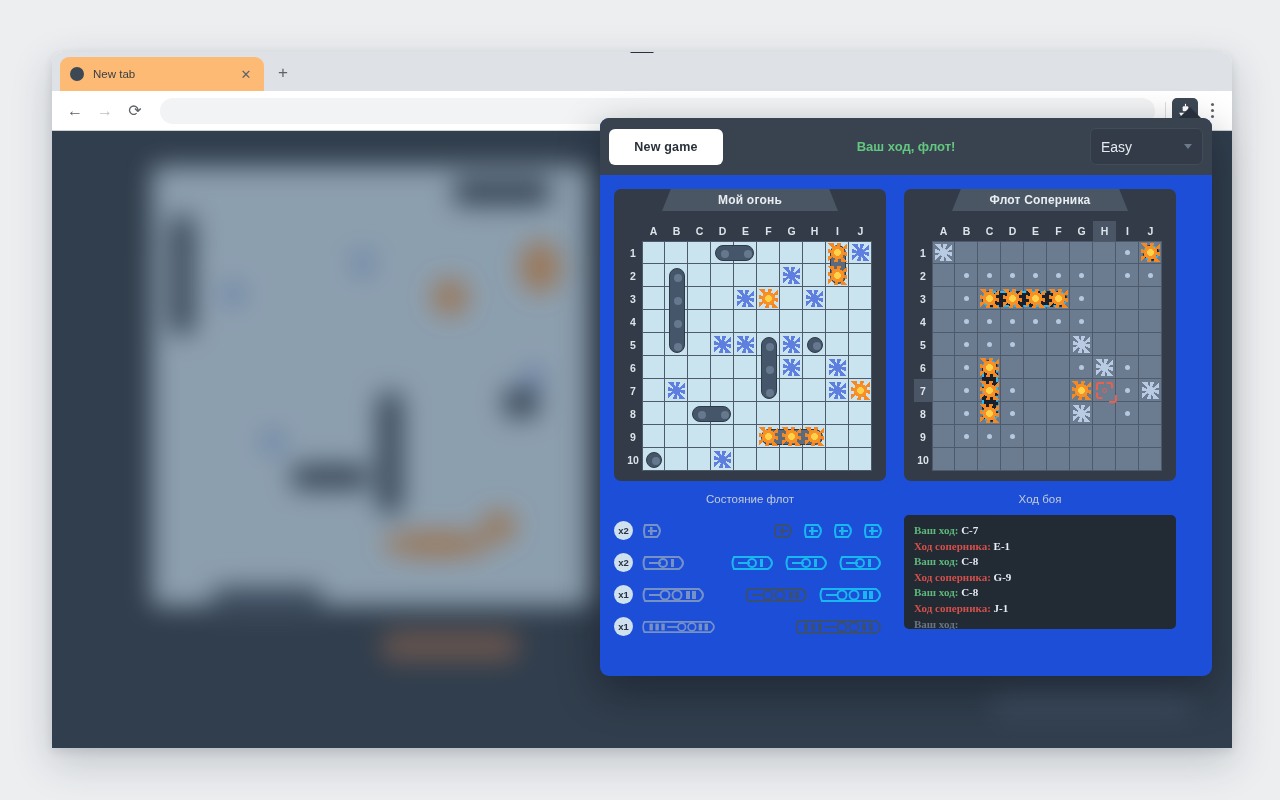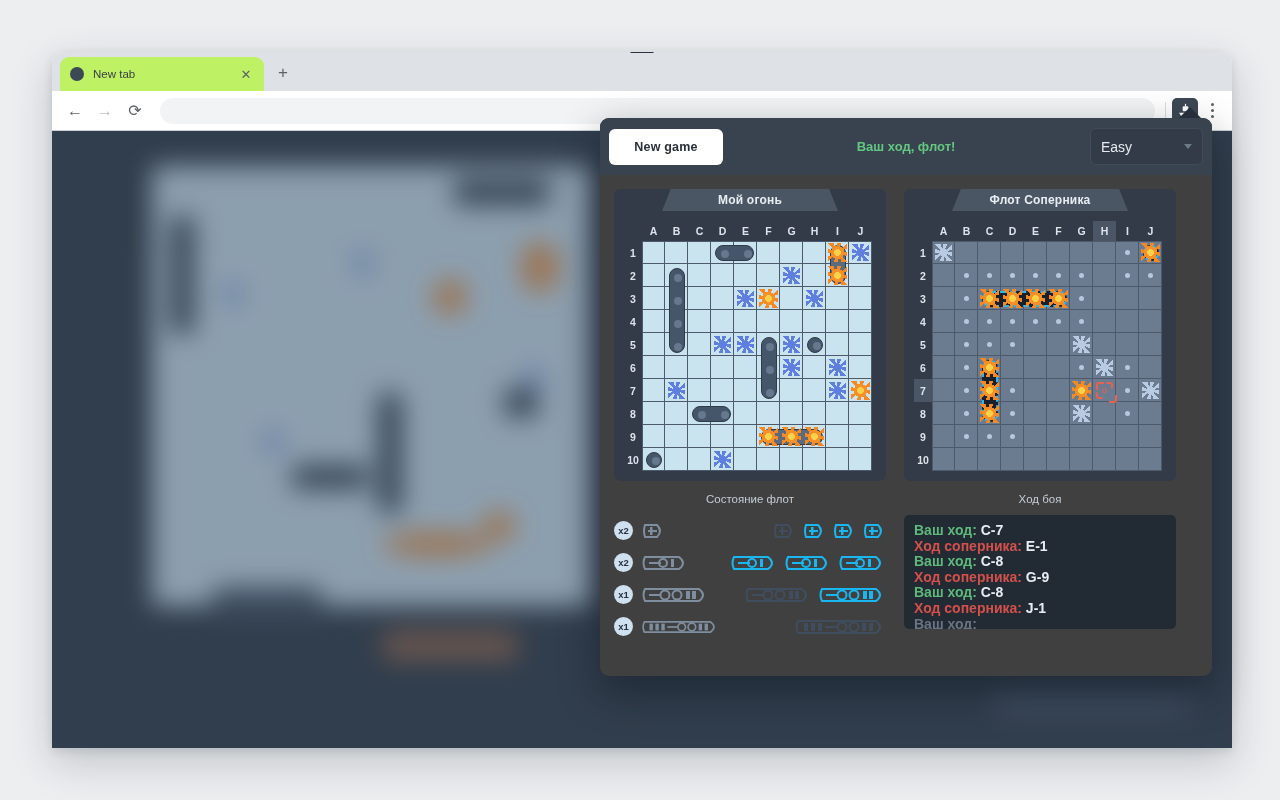--- a/index.html
+++ b/index.html
@@ -19,21 +19,21 @@
     border-radius: 11px 11px 0 0;
     box-shadow: 0 14px 40px rgba(40,50,65,.22), 0 3px 10px rgba(40,50,65,.12);
     overflow: hidden;
   }
   .tabstrip {
     position: relative; height: 39px; background: #dee1e6;
   }
   .tab {
     position: absolute; left: 8px; top: 5px;
     width: 204px; height: 34px;
-    background: #bef264; border-radius: 9px 9px 0 0;
+    background: #fdba74; border-radius: 9px 9px 0 0;
     display: flex; align-items: center; padding: 0 10px;
   }
   .tab-favicon {
     width: 14px; height: 14px; border-radius: 50%;
     background: #3c4854; flex: none; margin-right: 9px;
   }
   .tab-title {
     font-size: 11.5px; color: #3c4043; flex: 1;
     white-space: nowrap; overflow: hidden; text-overflow: ellipsis;
   }
@@ -92,21 +92,21 @@
   .bg-splash { position: absolute; background: #5577cc; border-radius: 50%; opacity: .55; }
   .bg-fire { position: absolute; background: #e08a3c; border-radius: 50%; opacity: .8; }
   .bg-bar {
     position: absolute; background: #46566a; border-radius: 9px;
   }
 
   
   .popup {
     position: absolute; left: 600px; top: 118px;
     width: 612px; height: 558px;
-    background: #404040;
+    background: #1d4ed8;
     border-radius: 9px;
     box-shadow: 0 16px 42px rgba(10,16,26,.45);
     overflow: hidden;
   }
   .popup-arrow {
     position: absolute; left: 1178px; top: 107px;
     width: 0; height: 0;
     border-left: 12px solid transparent;
     border-right: 12px solid transparent;
     border-bottom: 12px solid #29323e;
@@ -278,21 +278,21 @@
     flex: none; margin-right: 8px;
   }
   .proto { flex: none; width: 78px; display: flex; align-items: center; }
   .avail { flex: 1; display: flex; align-items: center; justify-content: flex-end; gap: 6px; }
   .shipicon { display: block; }
 
   .log-box {
     background: #222a34; border-radius: 5px;
     padding: 8px 10px; height: 114px; overflow: hidden;
   }
-  .log-line { font-size: 14px; line-height: 15.6px; white-space: nowrap; }
+  .log-line { font-size: 11px; line-height: 15.6px; white-space: nowrap; font-family: Liberation Serif, serif; }
   .log-line .lbl-you { color: #5eb97a; font-weight: 700; }
   .log-line .lbl-opp { color: #d4504a; font-weight: 700; }
   .log-line .lbl-pend { color: #6b7483; font-weight: 700; }
   .log-line .coord { color: #e8edf3; font-weight: 700; }
 </style>
 </head>
 <body>
 
 <div id="root">
 

